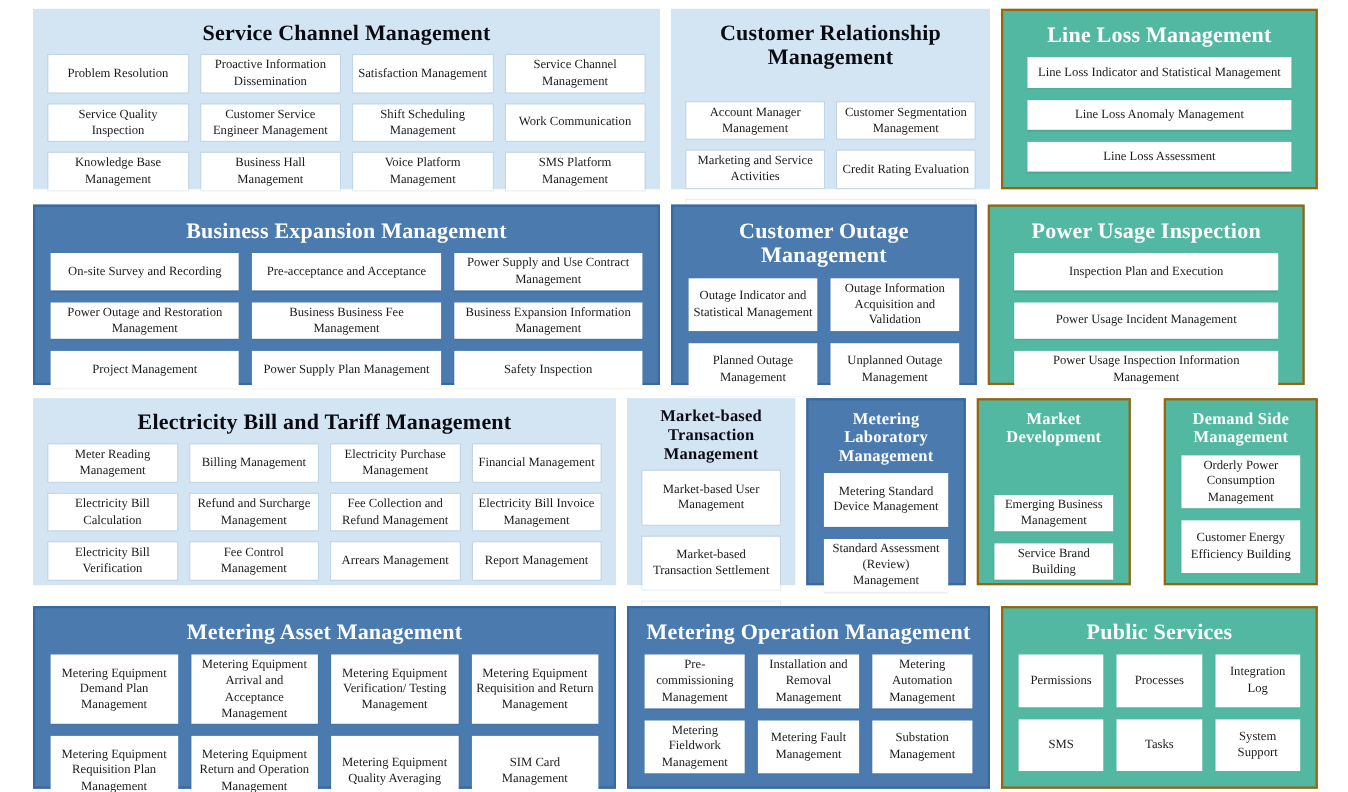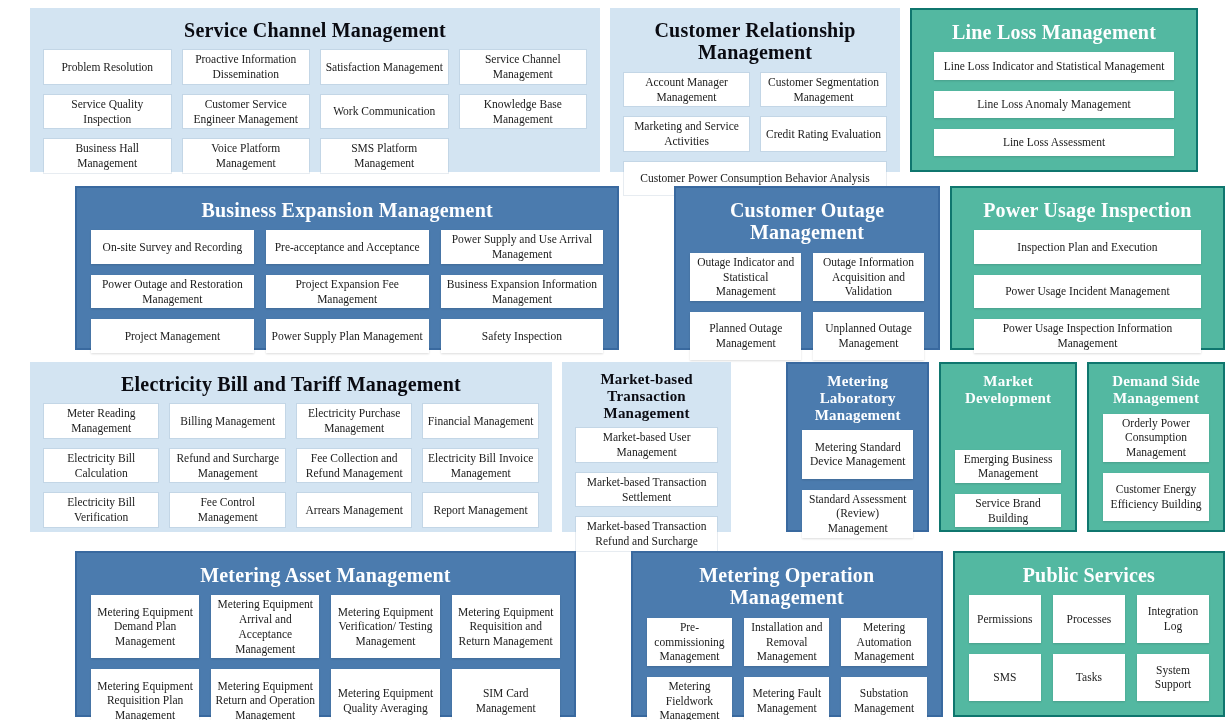--- a/index.html
+++ b/index.html
@@ -20,22 +20,22 @@
     margin-left: 30px;
     gap: 10px;
   }
   .panel {
     box-sizing: border-box;
     display: flex;
     flex-direction: column;
     height: 100%;
   }
   .panel.light { background: #d3e4f2; }
-  .panel.blue  { background: #4b7bae; border: 2px solid #39699f; margin-left: 45px; }
-  .panel.teal  { background: #53b8a1; border: 2px solid #0f766e; }
+  .panel.blue  { background: #4b7bae; border: 2px solid #39699f; }
+  .panel.teal  { background: #53b8a1; border: 2px solid #a16207; }
   .panel-title {
     margin: 0;
     text-align: center;
     font-weight: bold;
     font-size: 20px;
     line-height: 1.12;
     padding: 11px 8px 6px;
     letter-spacing: 0.2px;
   }
   .panel.light .panel-title { color: #0a0b12; }
@@ -76,30 +76,31 @@
       <div class="row" style="margin-top: 8px; height: 164px;">
         <section class="panel light" style="width: 570px;">
           <h2 class="panel-title">Service Channel Management</h2>
           <div class="grid" style="grid-template-columns: repeat(4, 1fr);">
             <div class="box">Problem Resolution</div>
             <div class="box">Proactive Information Dissemination</div>
             <div class="box">Satisfaction Management</div>
             <div class="box">Service Channel Management</div>
             <div class="box">Service Quality Inspection</div>
             <div class="box">Customer Service Engineer Management</div>
+            <div class="box">Shift Scheduling Management</div>
             <div class="box">Work Communication</div>
             <div class="box">Knowledge Base Management</div>
             <div class="box">Business Hall Management</div>
             <div class="box">Voice Platform Management</div>
             <div class="box">SMS Platform Management</div>
           </div>
         </section>
         <section class="panel light" style="width: 290px;">
           <h2 class="panel-title">Customer Relationship Management</h2>
-          <div class="grid" style="grid-template-columns: repeat(2, 1fr);">
+          <div class="grid" style="grid-template-columns: repeat(2, 1fr); margin-top: 20px;">
             <div class="box">Account Manager Management</div>
             <div class="box">Customer Segmentation Management</div>
             <div class="box">Marketing and Service Activities</div>
             <div class="box">Credit Rating Evaluation</div>
             <div class="box" style="grid-column: span 2;">Customer Power Consumption Behavior Analysis</div>
           </div>
         </section>
         <section class="panel teal" style="width: 288px;">
           <h2 class="panel-title">Line Loss Management</h2>
           <div class="grid inset" style="grid-template-columns: repeat(1, 1fr);">
@@ -108,23 +109,23 @@
             <div class="box">Line Loss Assessment</div>
           </div>
         </section>
       </div>
       <div class="row" style="margin-top: 14px; height: 164px;">
         <section class="panel blue" style="width: 570px;">
           <h2 class="panel-title">Business Expansion Management</h2>
           <div class="grid" style="grid-template-columns: repeat(3, 1fr);">
             <div class="box">On-site Survey and Recording</div>
             <div class="box">Pre-acceptance and Acceptance</div>
-            <div class="box">Power Supply and Use Arrival Management</div>
+            <div class="box">Power Supply and Use Contract Management</div>
             <div class="box">Power Outage and Restoration Management</div>
-            <div class="box">Project Expansion Fee Management</div>
+            <div class="box">Business Business Fee Management</div>
             <div class="box">Business Expansion Information Management</div>
             <div class="box">Project Management</div>
             <div class="box">Power Supply Plan Management</div>
             <div class="box">Safety Inspection</div>
           </div>
         </section>
         <section class="panel blue" style="width: 278px;">
           <h2 class="panel-title">Customer Outage Management</h2>
           <div class="grid" style="grid-template-columns: repeat(2, 1fr);">
             <div class="box">Outage Indicator and Statistical Management</div>
@@ -153,21 +154,21 @@
             <div class="box">Electricity Bill Calculation</div>
             <div class="box">Refund and Surcharge Management</div>
             <div class="box">Fee Collection and Refund Management</div>
             <div class="box">Electricity Bill Invoice Management</div>
             <div class="box">Electricity Bill Verification</div>
             <div class="box">Fee Control Management</div>
             <div class="box">Arrears Management</div>
             <div class="box">Report Management</div>
           </div>
         </section>
-        <section class="panel light narrow" style="width: 172px;">
+        <section class="panel light narrow" style="width: 153px;">
           <h2 class="panel-title">Market-based Transaction Management</h2>
           <div class="grid" style="grid-template-columns: repeat(1, 1fr);">
             <div class="box">Market-based User Management</div>
             <div class="box">Market-based Transaction Settlement</div>
             <div class="box">Market-based Transaction Refund and Surcharge</div>
           </div>
         </section>
         <section class="panel blue narrow" style="width: 145px;">
           <h2 class="panel-title">Metering Laboratory Management</h2>
           <div class="grid" style="grid-template-columns: repeat(1, 1fr);">
@@ -175,21 +176,21 @@
             <div class="box">Standard Assessment (Review) Management</div>
           </div>
         </section>
         <section class="panel teal narrow" style="width: 140px; gap: 36px;">
           <h2 class="panel-title">Market Development</h2>
           <div class="grid" style="grid-template-columns: repeat(1, 1fr);">
             <div class="box">Emerging Business Management</div>
             <div class="box">Service Brand Building</div>
           </div>
         </section>
-        <section class="panel teal narrow" style="width: 140px;">
+        <section class="panel teal narrow" style="width: 140px; margin-left: 20px;">
           <h2 class="panel-title">Demand Side Management</h2>
           <div class="grid" style="grid-template-columns: repeat(1, 1fr);">
             <div class="box">Orderly Power Consumption Management</div>
             <div class="box">Customer Energy Efficiency Building</div>
           </div>
         </section>
       </div>
       <div class="row" style="margin-top: 19px; height: 166px;">
         <section class="panel blue" style="width: 530px;">
           <h2 class="panel-title">Metering Asset Management</h2>

